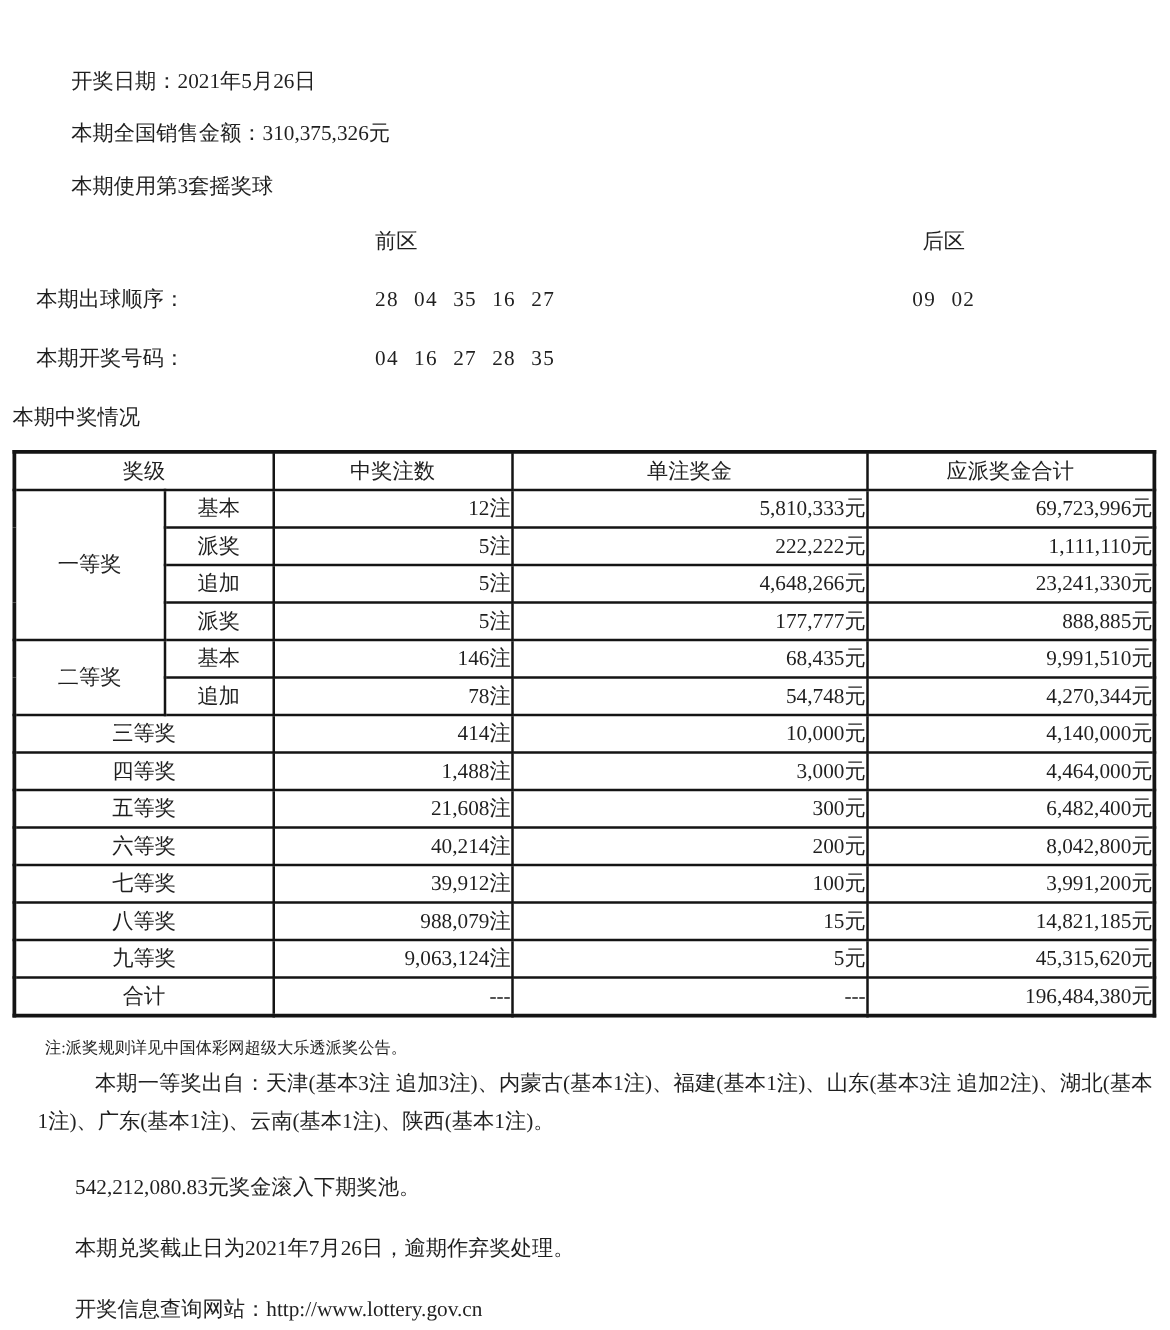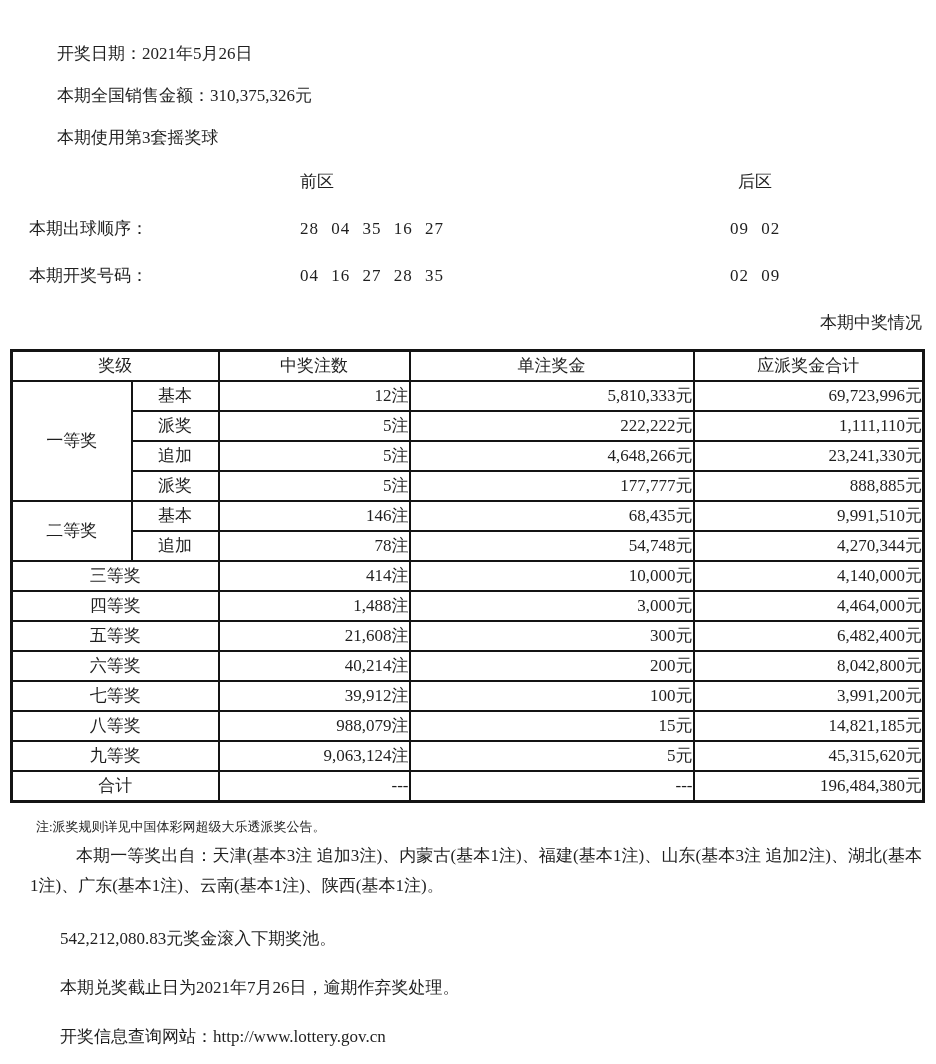--- a/index.html
+++ b/index.html
@@ -12,41 +12,41 @@
     height: 1064px;
     color: #1f1f1f;
     font-family: "Liberation Serif", "DejaVu Serif", serif;
     font-size: 17px;
     overflow: hidden;
   }
   .page { width: 936px; height: 1064px; }
 
   
   .info-line {
-    margin: 5px 0 20px 57px;
+    margin: 16px 0 20px 57px;
     line-height: 22px;
     white-space: pre;
   }
   .info-line.first { padding-top: 38px; }
 
   
   .zones { margin-top: 22px; }
   .zrow { display: flex; margin-bottom: 25px; line-height: 22px; }
   .zlabel {
     width: 300px;
     padding-left: 29px;
     box-sizing: border-box;
     white-space: pre;
   }
   .zfront { width: 300px; text-align: left; }
   .zback  { width: 230px; margin-left: 40px; text-align: center; }
   .znum   { word-spacing: 7px; letter-spacing: 1px; }
 
   .table-title {
-    text-align: right;
+    text-align: left;
     width: 912px;
     margin: 0 0 0 10px;
     line-height: 22px;
   }
 
   table.prize {
     border-collapse: collapse;
     table-layout: fixed;
     width: 912px;
     margin: 15px 0 16px 10px;
@@ -97,21 +97,20 @@
       <div class="zback">后区</div>
     </div>
     <div class="zrow">
       <div class="zlabel">本期出球顺序：</div>
       <div class="zfront znum">28 04 35 16 27</div>
       <div class="zback znum">09 02</div>
     </div>
     <div class="zrow">
       <div class="zlabel">本期开奖号码：</div>
       <div class="zfront znum">04 16 27 28 35</div>
-      <div class="zback znum">02 09</div>
     </div>
   </div>
 
   <div class="table-title">本期中奖情况</div>
 
   <table class="prize">
     <colgroup>
       <col style="width:120px">
         <col style="width:87px">
         <col style="width:191px">

